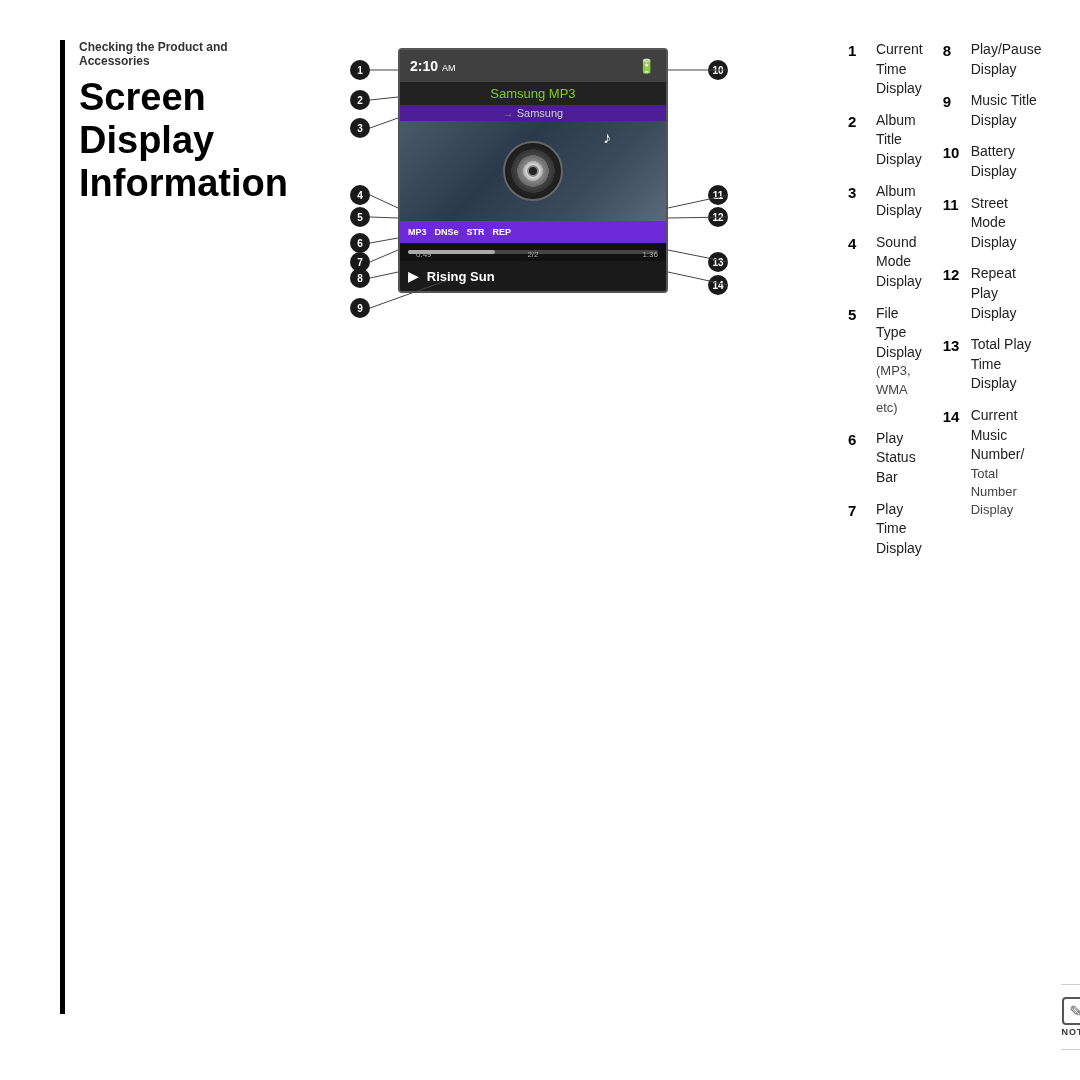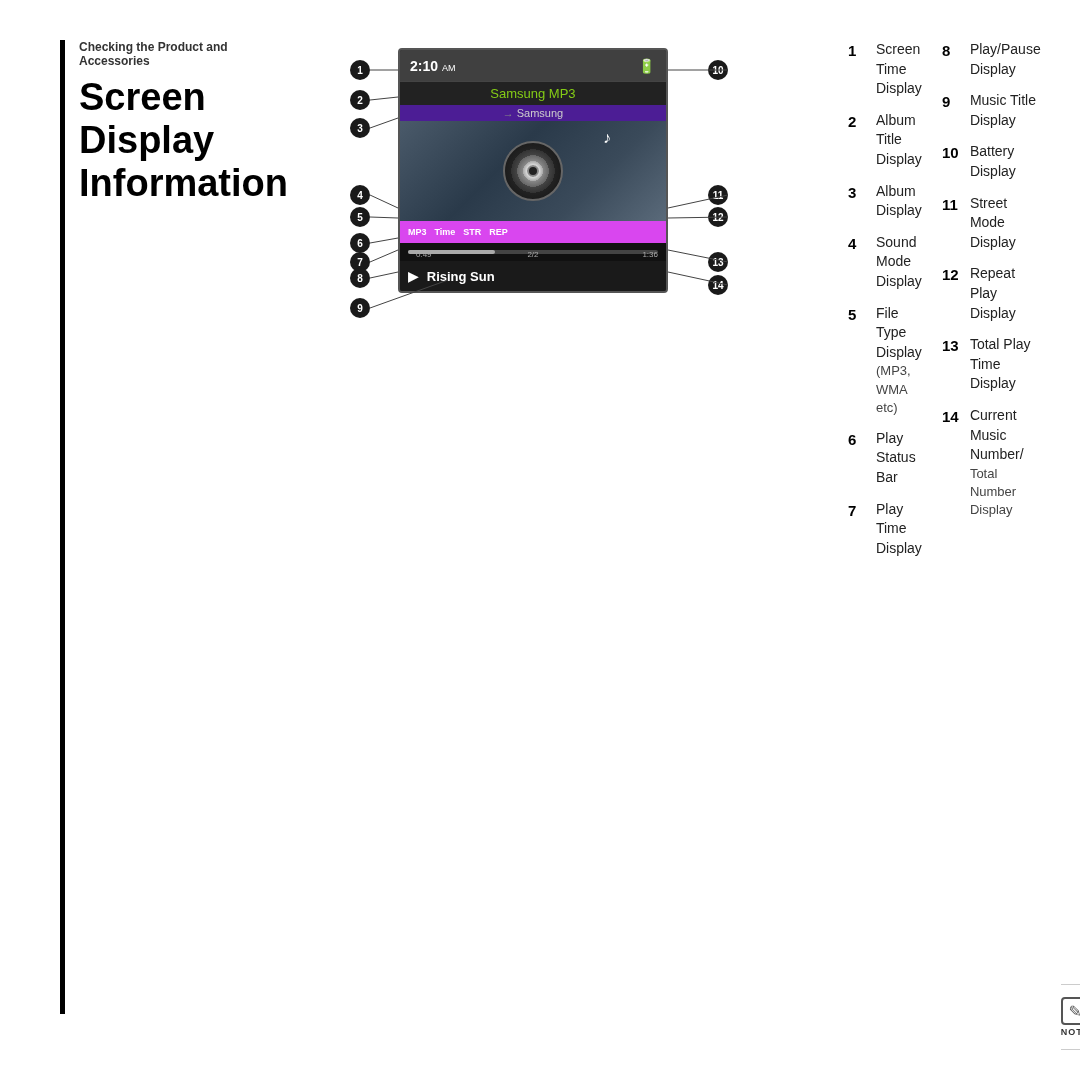--- a/index.html
+++ b/index.html
@@ -145,21 +145,21 @@
     }
     .music-note {
       position: absolute;
       right: 55px;
       top: 8px;
       color: #fff;
       font-size: 16px;
     }
 
     .screen-mode-bar {
-      background: #d946ef;
+      background: #6d28d9;
       height: 22px;
       display: flex;
       align-items: center;
       padding: 0 8px;
       gap: 8px;
     }
     .mode-tag {
       color: #aaa;
       font-size: 9px;
       font-weight: bold;
@@ -389,21 +389,21 @@
 
         <div class="screen-artwork">
           <div class="vinyl-disc">
             <div class="vinyl-center"></div>
           </div>
           <span class="music-note">♪</span>
         </div>
 
         <div class="screen-mode-bar">
           <span class="mode-tag active">MP3</span>
-          <span class="mode-tag active">Time</span>
+          <span class="mode-tag active">DNSe</span>
           <span class="mode-tag active">STR</span>
           <span class="mode-tag active">REP</span>
         </div>
 
         <div class="screen-progress-bar">
           <div class="progress-track">
             <div class="progress-fill"></div>
           </div>
           <span class="progress-time-left">0:49</span>
           <span class="progress-time-mid">2/2</span>
@@ -447,21 +447,21 @@
         <line class="callout" x1="380" y1="232" x2="440" y2="245"></line>
       </svg>
 
     </div>
   </div>
 
   <div class="descriptions-section">
     <div class="desc-column">
       <div class="desc-item">
         <span class="desc-num">1</span>
-        <span class="desc-text">Screen Time Display</span>
+        <span class="desc-text">Current Time Display</span>
       </div>
       <div class="desc-item">
         <span class="desc-num">2</span>
         <span class="desc-text">Album Title Display</span>
       </div>
       <div class="desc-item">
         <span class="desc-num">3</span>
         <span class="desc-text">Album Display</span>
       </div>
       <div class="desc-item">

